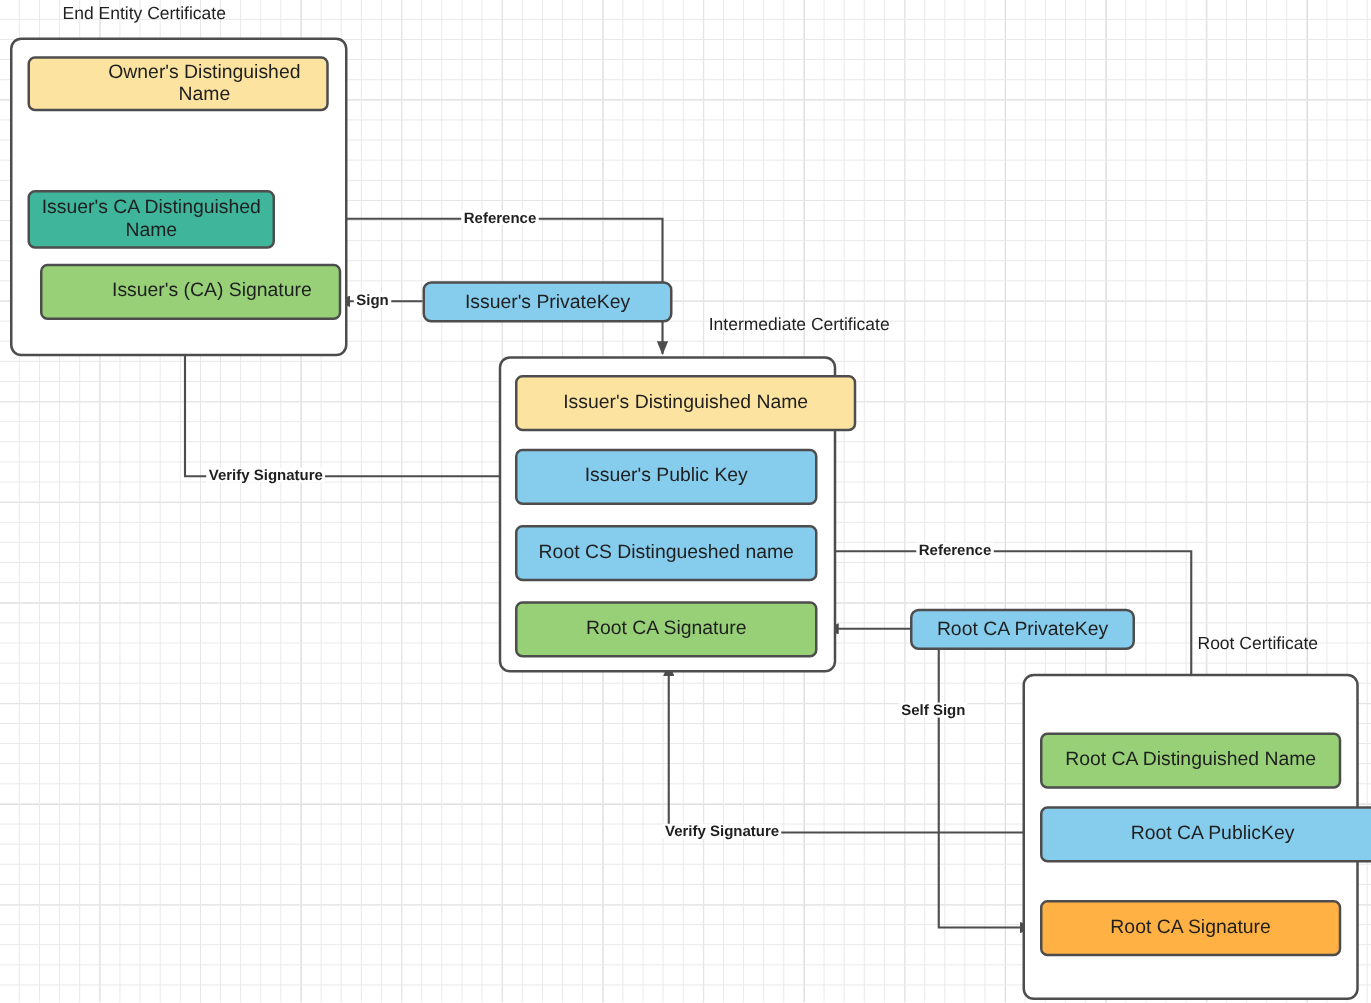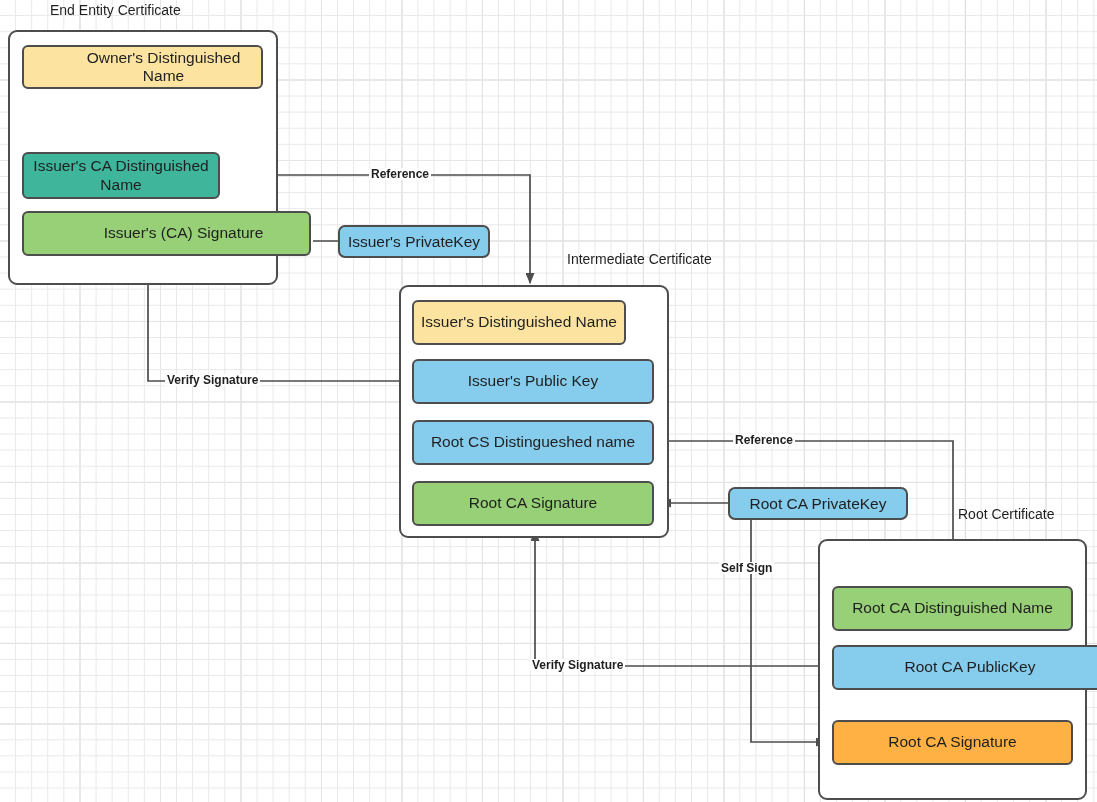--- a/index.html
+++ b/index.html
@@ -120,32 +120,32 @@
 
   <div class="group-title" style="left:50px; top:2px;">End Entity Certificate</div>
   <div class="container-box" style="left:8px; top:30px; width:270px; height:255px;"></div>
 
   <div class="field-box" style="left:22px; top:45px; width:241px; height:44px; background:#FCE4A0;padding-left:48px;">
     <span>Owner's Distinguished Name</span>
   </div>
   <div class="field-box" style="left:22px; top:152px; width:198px; height:47px; background:#3FB59C;">
     <span>Issuer's CA Distinguished Name</span>
   </div>
-  <div class="field-box" style="left:22px; top:211px; width:289px; height:45px; background:#97D077;padding-left:40px;">
+  <div class="field-box" style="left:32px; top:211px; width:241px; height:45px; background:#97D077;padding-left:40px;">
     <span>Issuer's (CA) Signature</span>
   </div>
 
-  <div class="key-box" style="left:338px; top:225px; width:152px; height:33px; background:#86CCED;">
+  <div class="key-box" style="left:338px; top:225px; width:200px; height:33px; background:#86CCED;">
     <span>Issuer's PrivateKey</span>
   </div>
 
   <div class="group-title" style="left:567px; top:251px;">Intermediate Certificate</div>
   <div class="container-box" style="left:399px; top:285px; width:270px; height:253px;"></div>
 
-  <div class="field-box" style="left:412px; top:300px; width:214px; height:45px; background:#FCE4A0;">
+  <div class="field-box" style="left:412px; top:300px; width:273px; height:45px; background:#FCE4A0;">
     <span>Issuer's Distinguished Name</span>
   </div>
   <div class="field-box" style="left:412px; top:420px; width:242px; height:45px; background:#86CCED;">
     <span>Root CS Distingueshed name</span>
   </div>
   <div class="field-box" style="left:412px; top:359px; width:242px; height:45px; background:#86CCED;">
     <span>Issuer's Public  Key</span>
   </div>
   <div class="field-box" style="left:412px; top:481px; width:242px; height:45px; background:#97D077;">
     <span>Root CA Signature</span>

